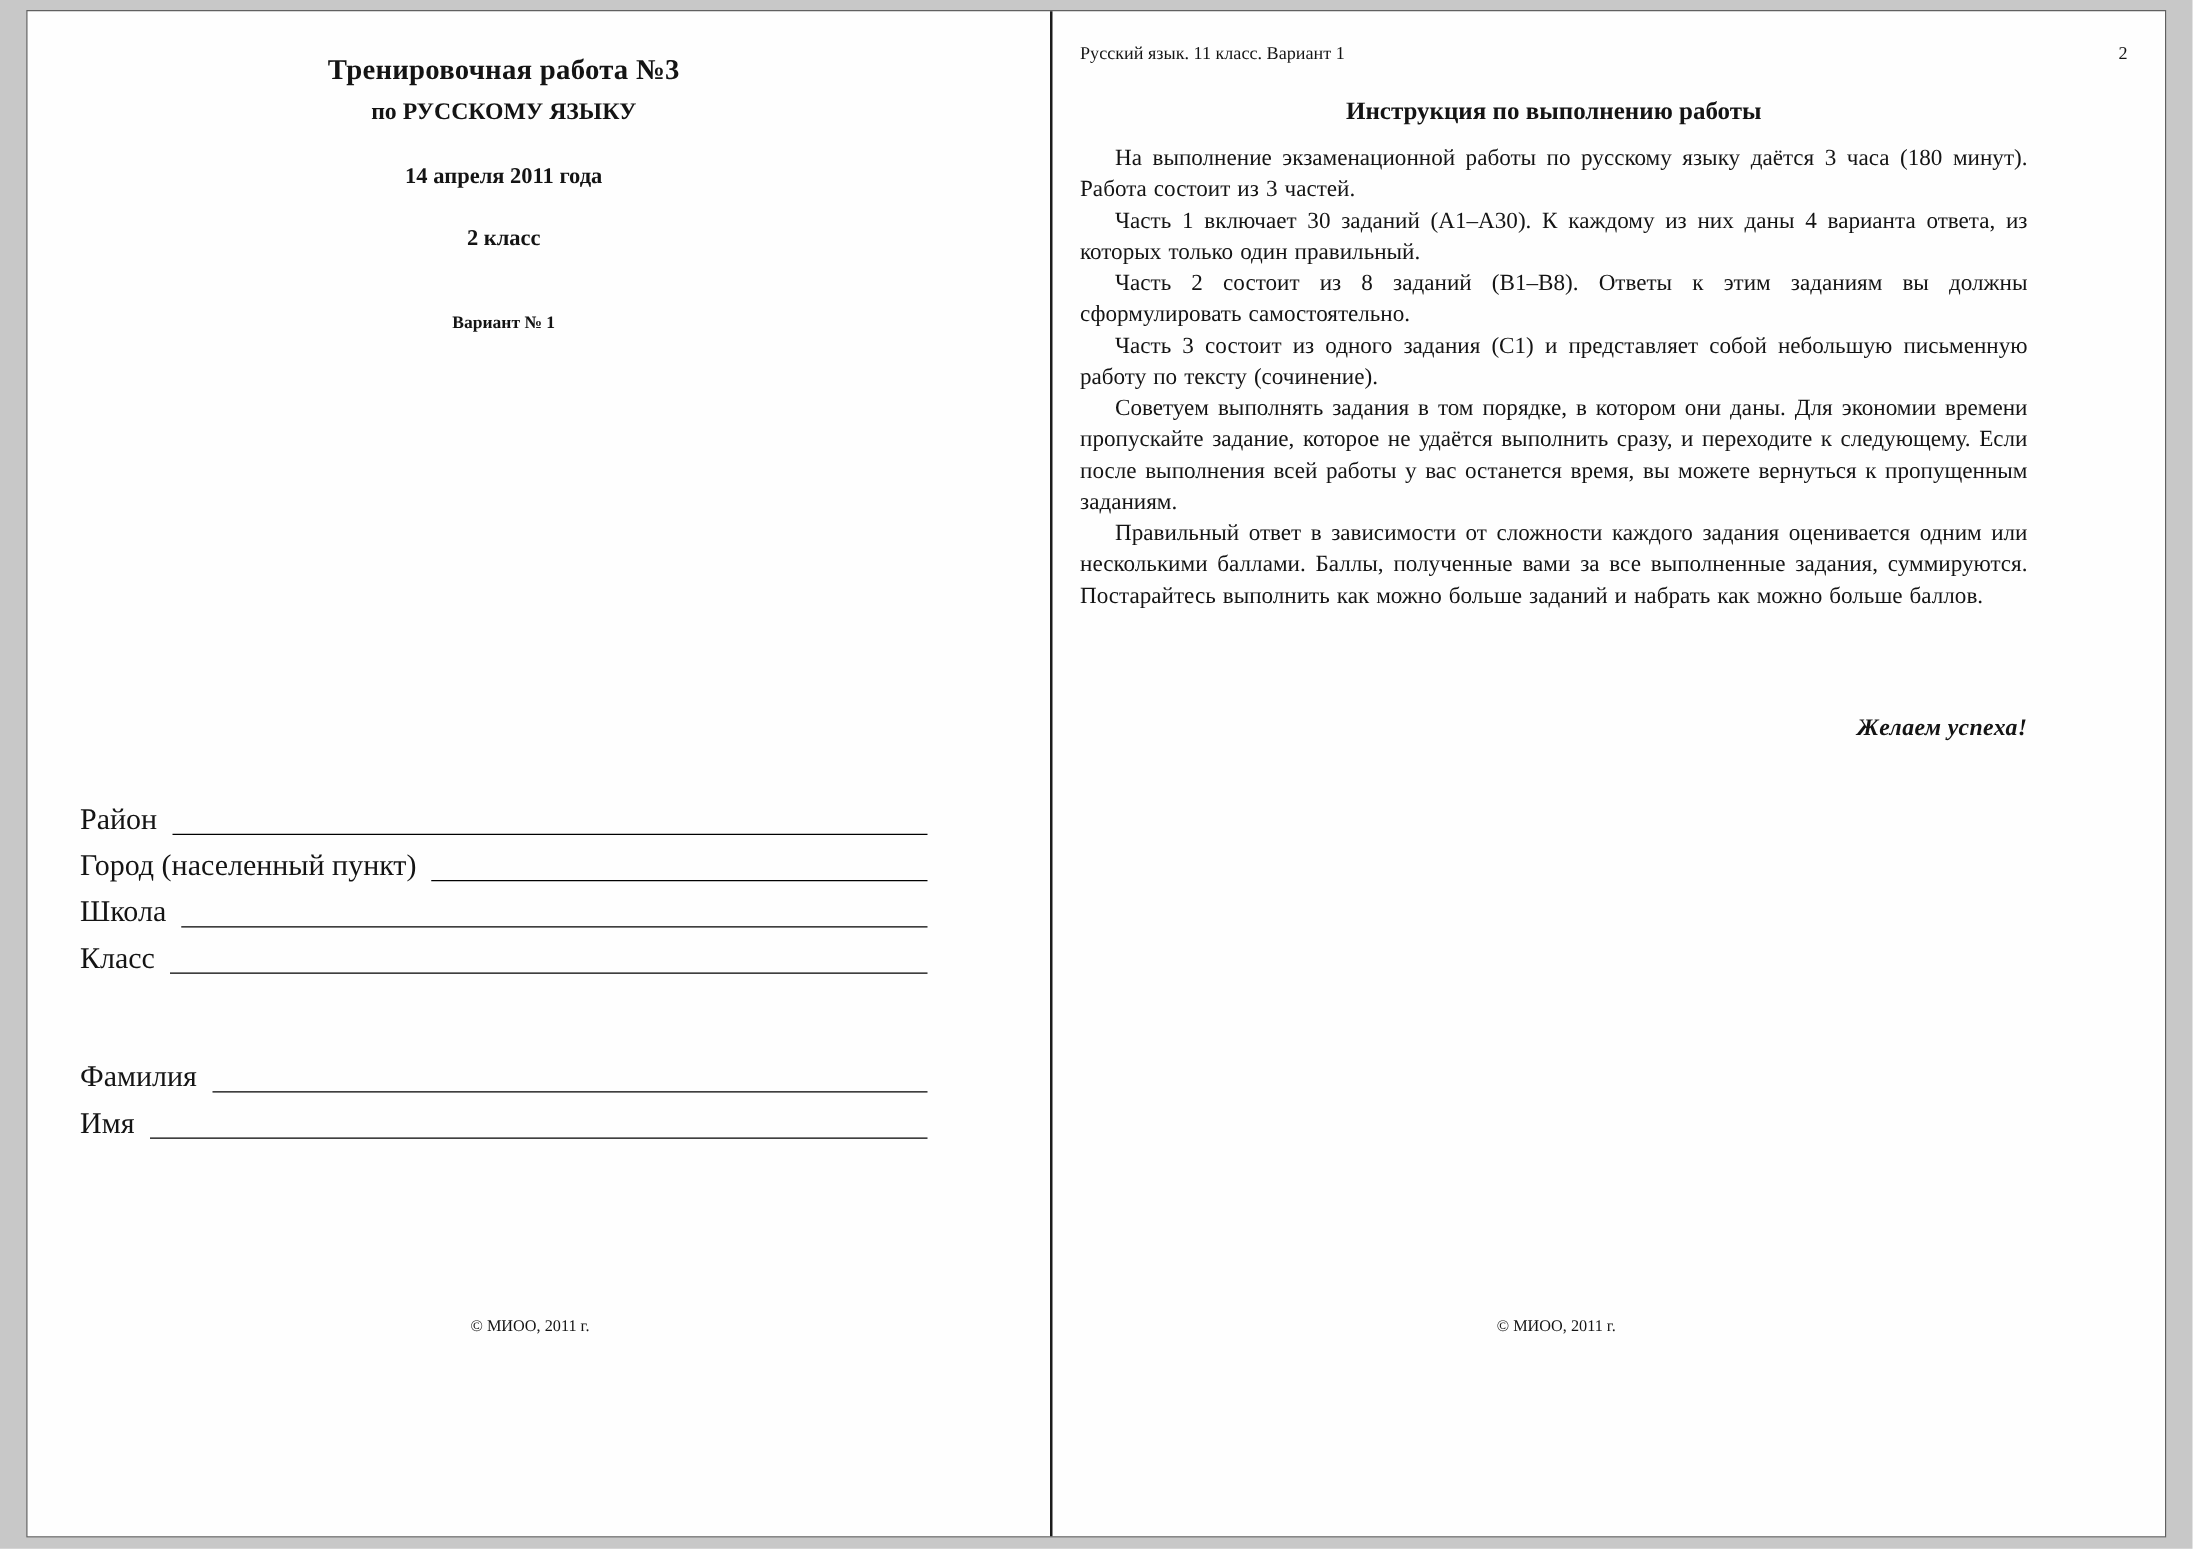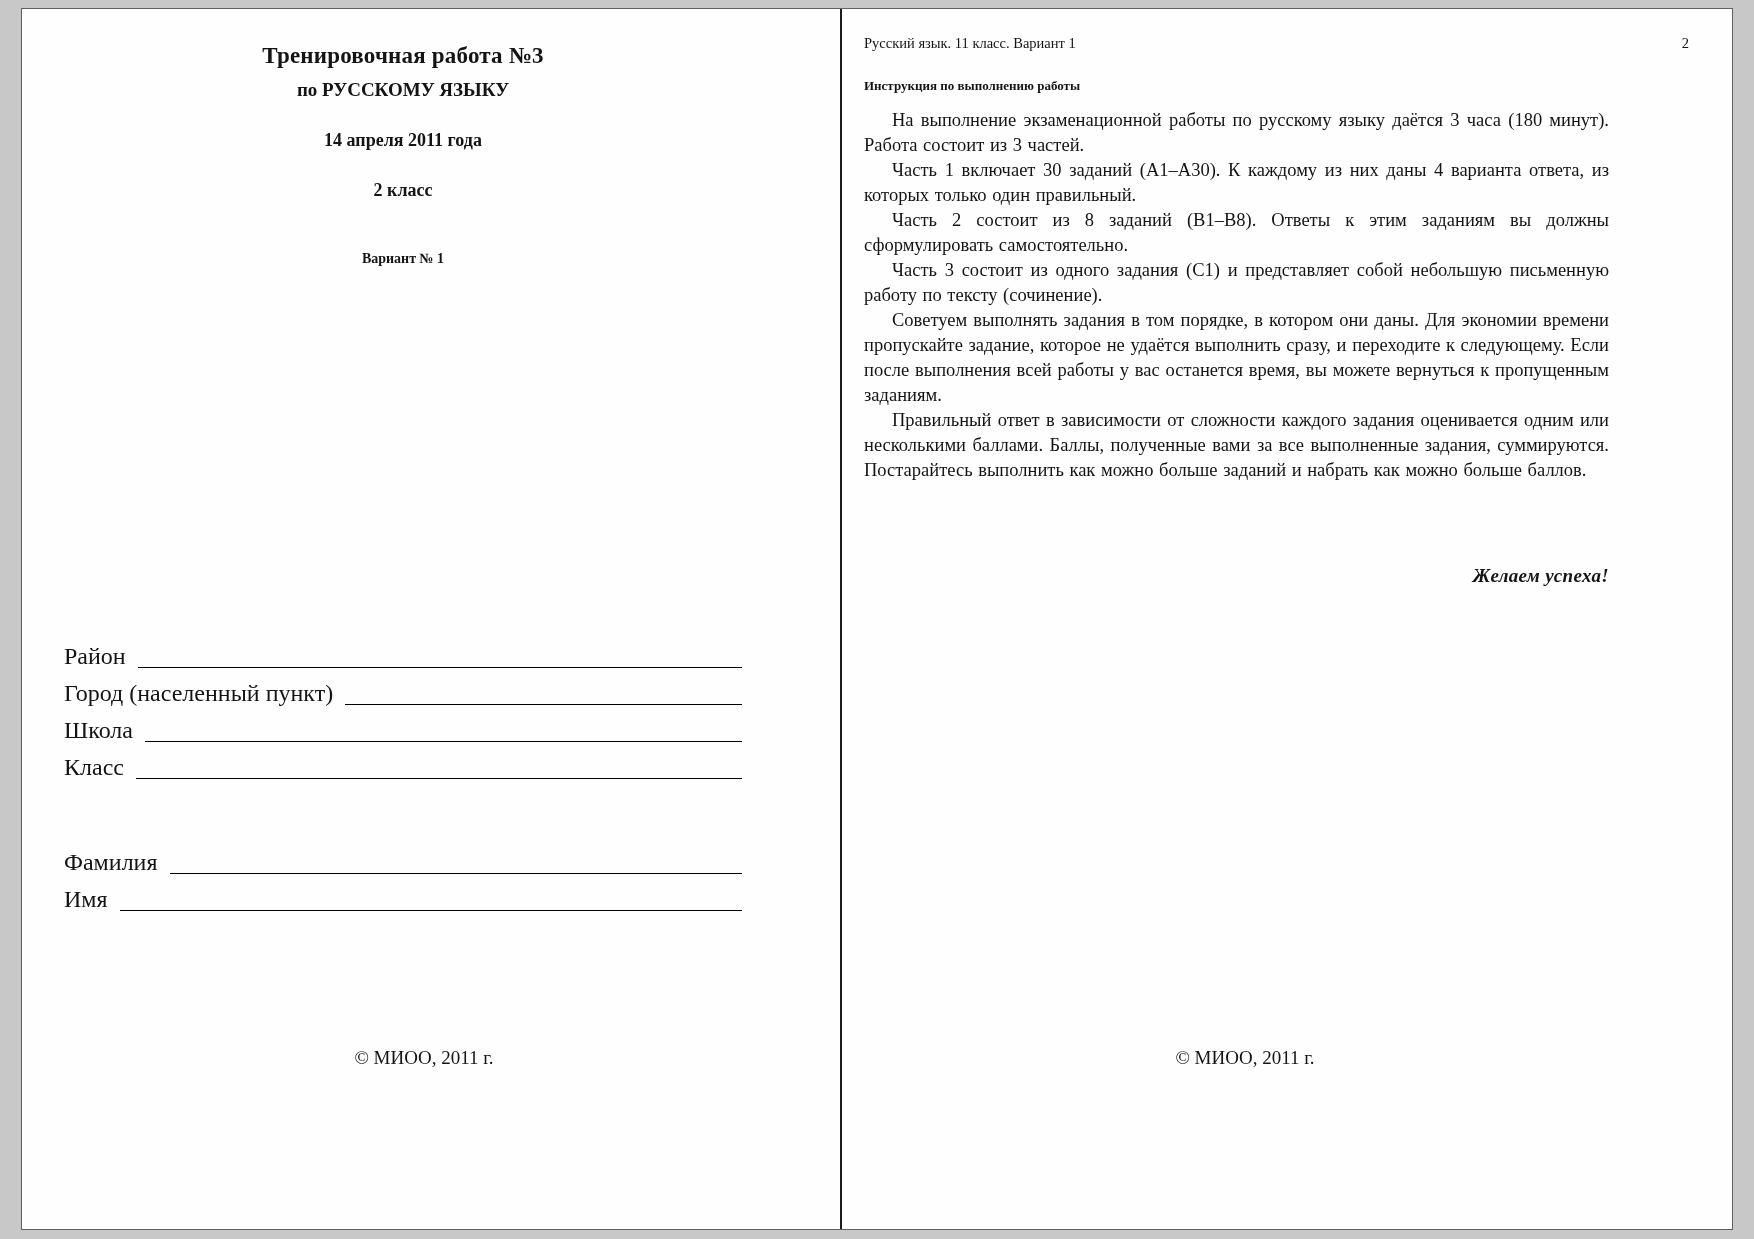--- a/index.html
+++ b/index.html
@@ -14,50 +14,50 @@
     position:relative;
     width:1712px;height:1222px;
     margin:8px auto 0 auto;
     background:#fefefe;
     border:1px solid #606060;
     display:flex;
     box-sizing:border-box;
   }
   .page{position:relative;box-sizing:border-box;height:100%;}
   .page-left{width:820px;border-right:2px solid #1c1c1c;padding-top:26px;}
-  .page-right{flex:1;padding:26px 41px 0 22px;}
+  .page-right{flex:1;padding:26px 28px 0 22px;}
 
   
   .left-content{margin-left:42px;width:678px;}
   .title-block{text-align:center;}
   .t1{font-size:23px;font-weight:bold;margin:8px 0 0 0;letter-spacing:.2px;}
   .t2{font-size:19px;font-weight:bold;margin:10px 0 0 0;}
   .t3{font-size:18px;font-weight:bold;margin:29px 0 0 0;}
   .t4{font-size:18px;font-weight:bold;margin:29px 0 0 0;}
   .t5{font-size:14px;font-weight:bold;margin:50px 0 0 0;}
 
   .form-group{margin-top:366px;}
   .form-group2{margin-top:58px;}
   .field{display:flex;align-items:flex-end;height:37px;font-size:24px;}
   .flabel{white-space:nowrap;}
   .fline{flex:1;border-bottom:1px solid #000;margin-left:12px;margin-bottom:2px;height:14px;}
 
   .footer{
     position:absolute;bottom:160px;left:0;width:100%;
-    font-size:19px;text-align:center;
+    font-size:13px;text-align:center;
   }
   .page-left .footer{width:720px;left:42px;}
   .page-right .footer{left:22px;width:762px;}
 
   
   .runhead{display:flex;justify-content:space-between;font-size:14.5px;}
   .runhead .pnum{margin-right:2px;}
   .rp-block{margin-right:82px;}
   .heading{
-    font-weight:bold;font-size:13px;
+    text-align:center;font-weight:bold;font-size:20px;
     margin:26px 0 0 0;
   }
   .paras{margin-top:14px;}
   .paras p{
     margin:0;font-size:18.5px;line-height:25px;
     text-align:justify;text-indent:28px;word-spacing:1px;
   }
   .wish{
     text-align:right;font-weight:bold;font-style:italic;
     font-size:19px;margin-top:82px;letter-spacing:.3px;

